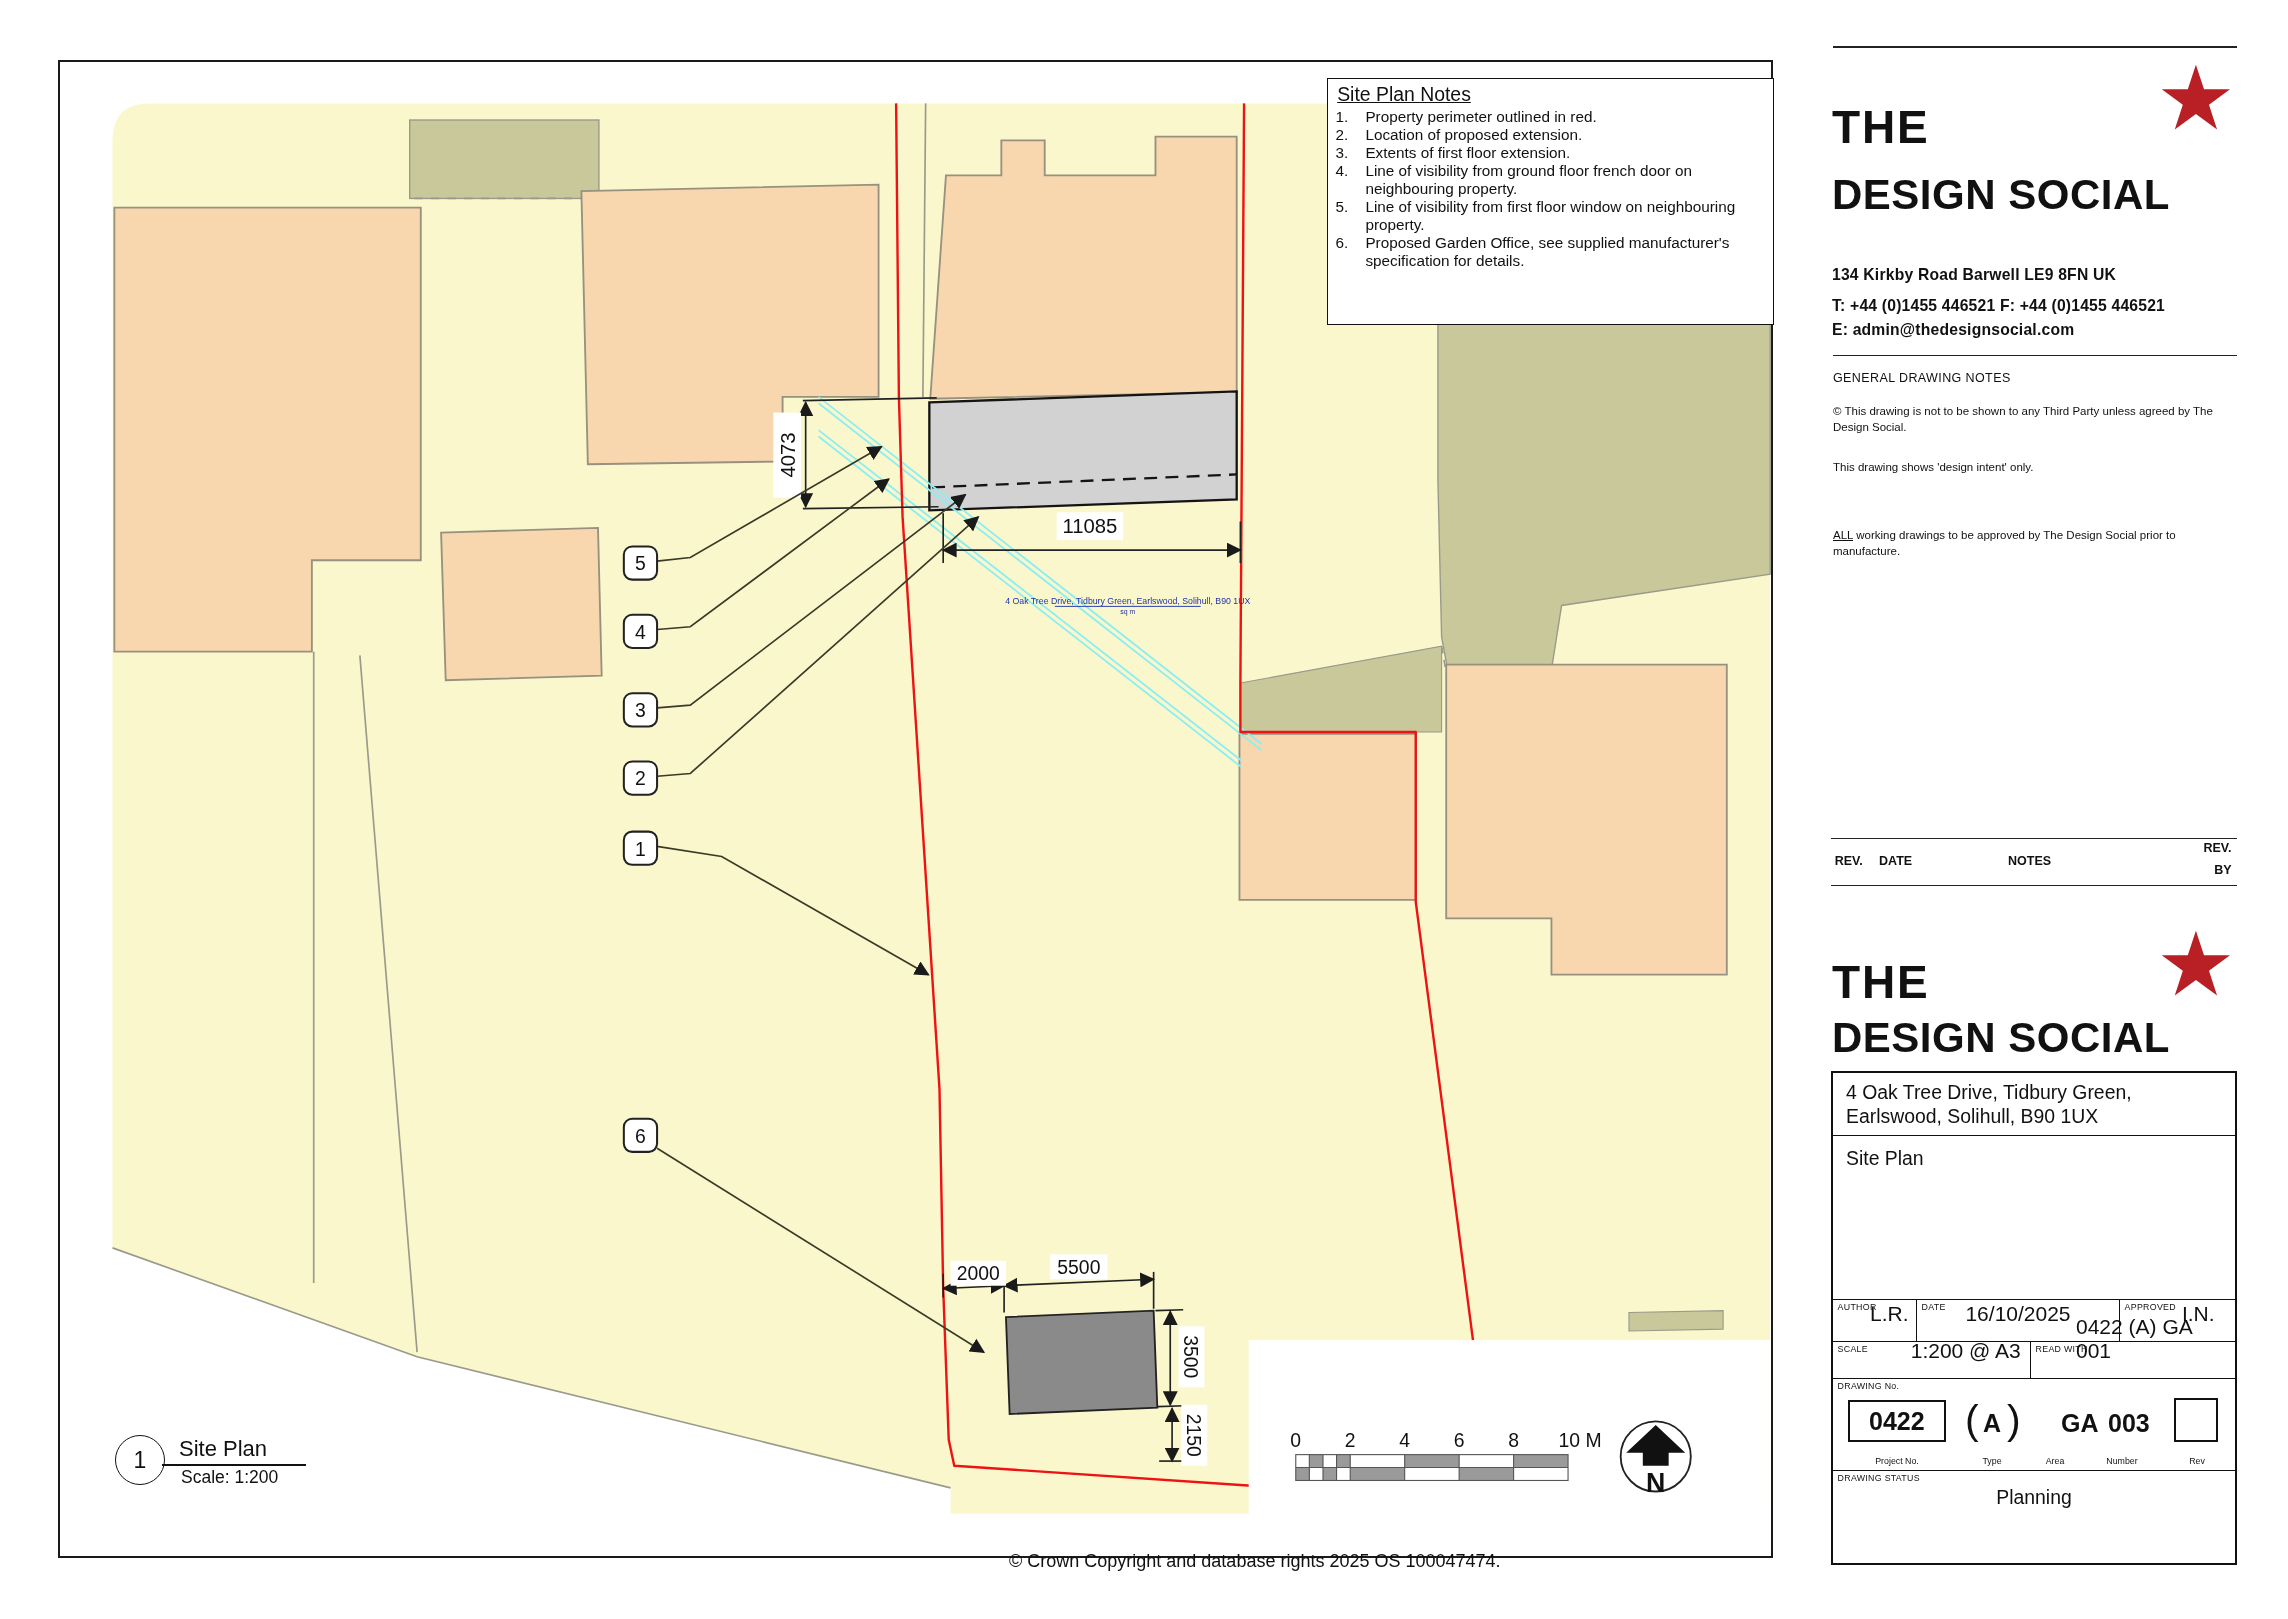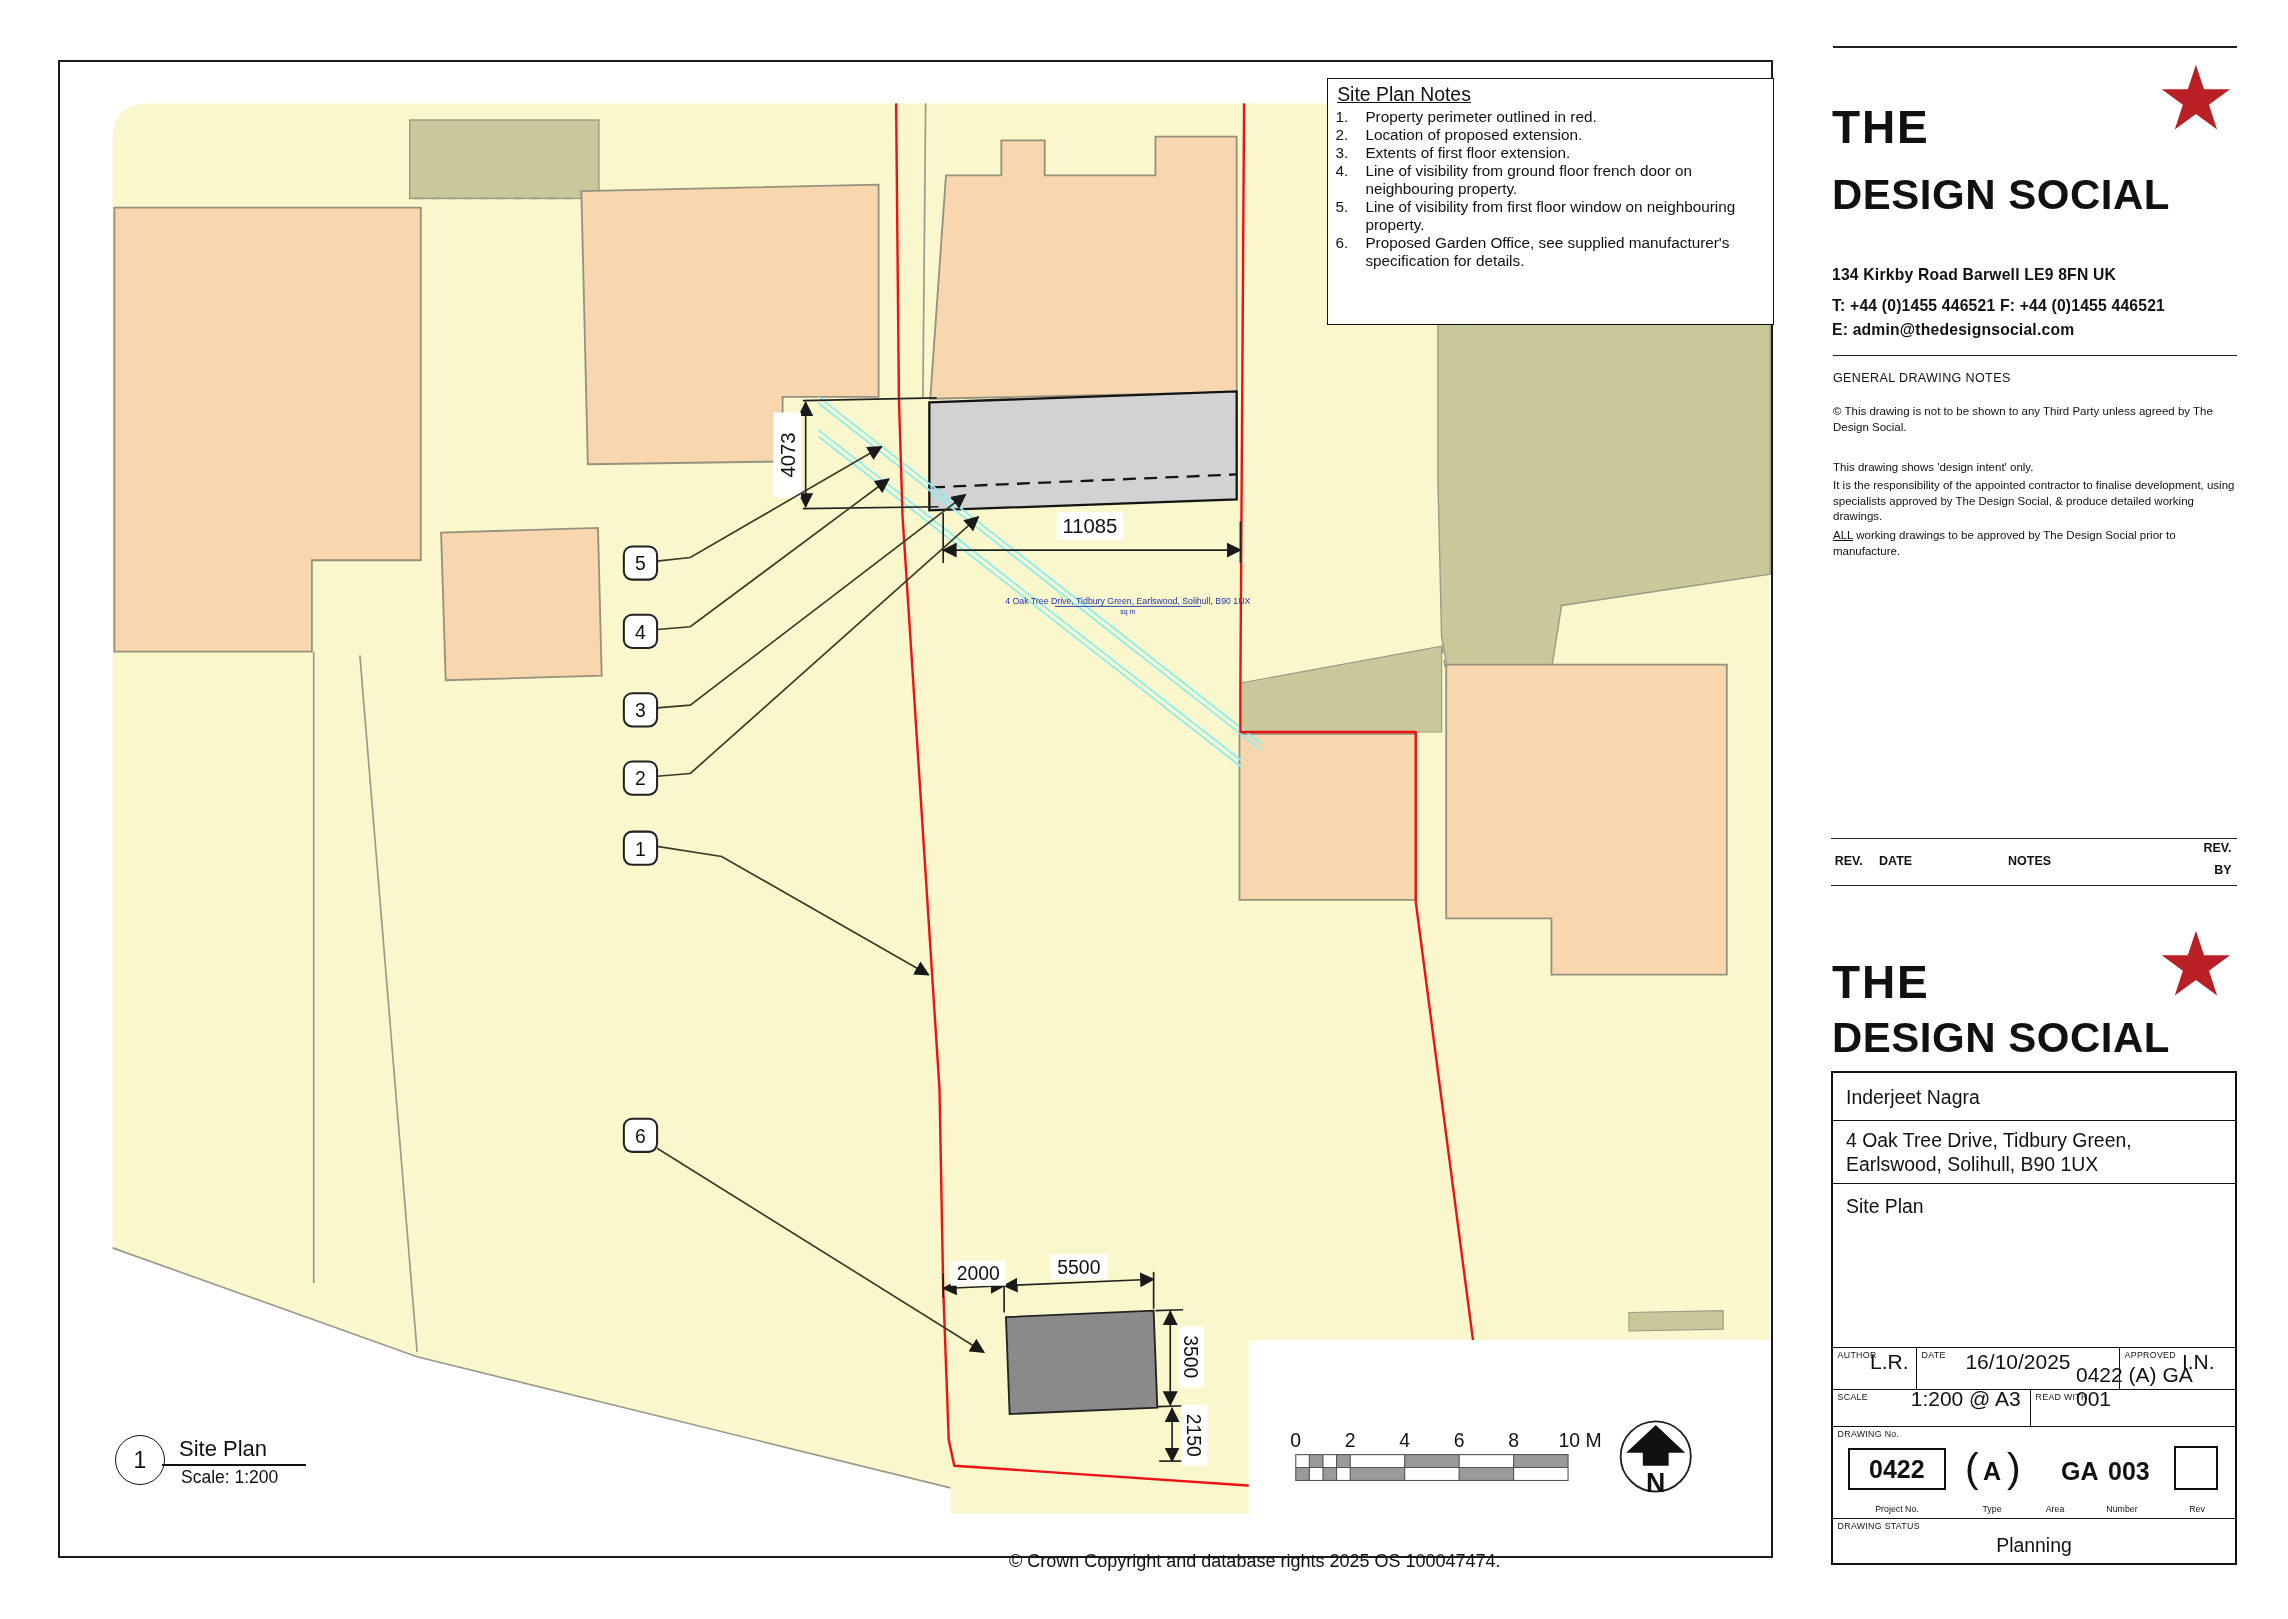--- a/index.html
+++ b/index.html
@@ -278,39 +278,35 @@
 
   <div class="abs contact" style="left:1832px;top:266px;">134 Kirkby Road  Barwell  LE9 8FN  UK</div>
   <div class="abs contact" style="left:1832px;top:297px;">T: +44 (0)1455 446521  F: +44 (0)1455 446521</div>
   <div class="abs contact" style="left:1832px;top:321px;">E: admin@thedesignsocial.com</div>
 
   <div class="abs hline" style="left:1833px;top:355px;width:404px;height:1.4px;"></div>
 
   <div class="abs gdn-title" style="left:1833px;top:371px;">GENERAL DRAWING NOTES</div>
   <div class="abs gdn-p" style="left:1833px;top:404px;">© This drawing is not to be shown to any Third Party unless agreed by The Design Social.</div>
   <div class="abs gdn-p" style="left:1833px;top:460px;">This drawing shows 'design intent' only.</div>
-  <div class="abs gdn-p" style="left:1833px;top:478px;">It is the responsibility of the appointed contractor to finalise development, using specialists approved by The Design Social, &amp; produce detailed working drawings.</div>
   <div class="abs gdn-p" style="left:1833px;top:528px;"><span class="uln">ALL</span><span> working drawings to be approved by The Design Social prior to manufacture.</span></div>
 
   <div class="abs rev-band">
     <span class="abs" style="left:3.7px;top:14.8px;">REV.</span>
     <span class="abs" style="left:48px;top:14.8px;">DATE</span>
     <span class="abs" style="left:177px;top:14.8px;">NOTES</span>
     <span class="abs" style="right:5.5px;top:1.8px;">REV.</span>
     <span class="abs" style="right:5.5px;top:24px;">BY</span>
   </div>
 
   <div class="abs logo-the" style="left:1832px;top:958px;">THE</div>
   <div class="abs logo-ds" style="left:1832px;top:1015px;">DESIGN SOCIAL</div>
   <div class="abs logo-star" style="left:2156px;top:923px;">★</div>
 
   <div id="tblock" class="abs">
-    <div class="tb-row" style="height:48px;">
-      <div class="big" style="padding:13px 0 0 13px;">Inderjeet Nagra</div>
-    </div>
     <div class="tb-row" style="height:63px;">
       <div class="big" style="padding:7.4px 0 0 13px;line-height:24px;">
         <div>4 Oak Tree Drive, Tidbury Green,</div>
         <div>Earlswood, Solihull, B90 1UX</div>
       </div>
     </div>
     <div class="tb-row" style="height:164px;">
       <div class="big" style="padding:11px 0 0 13px;">Site Plan</div>
     </div>
     <div class="tb-row" style="height:42px;">

